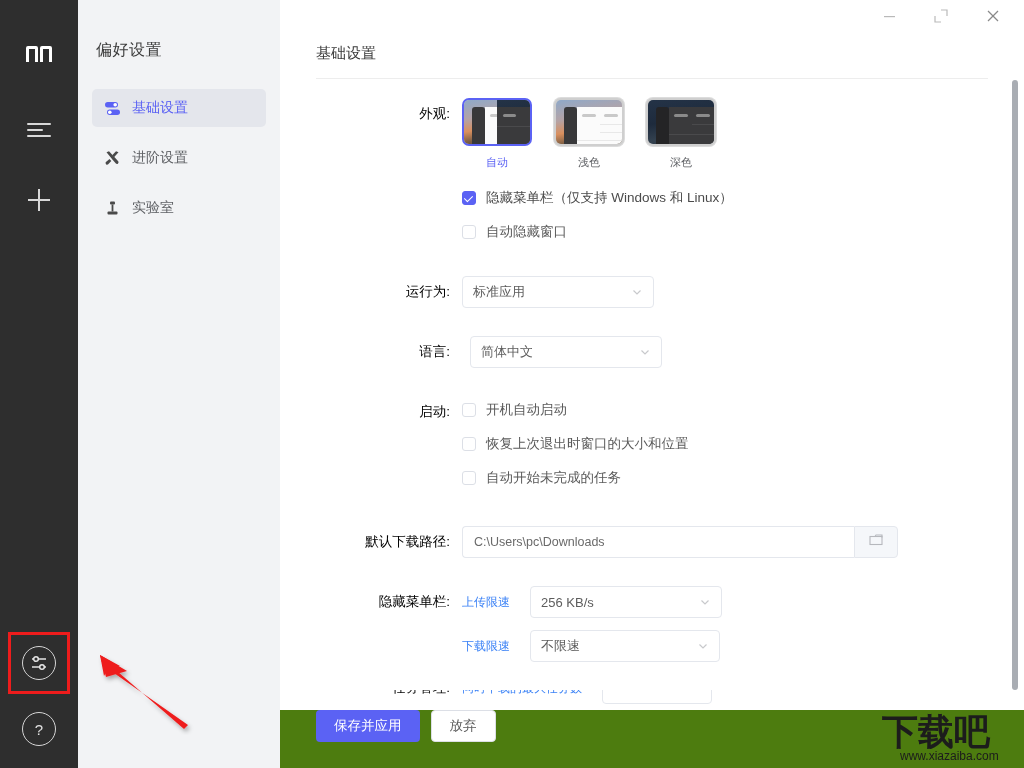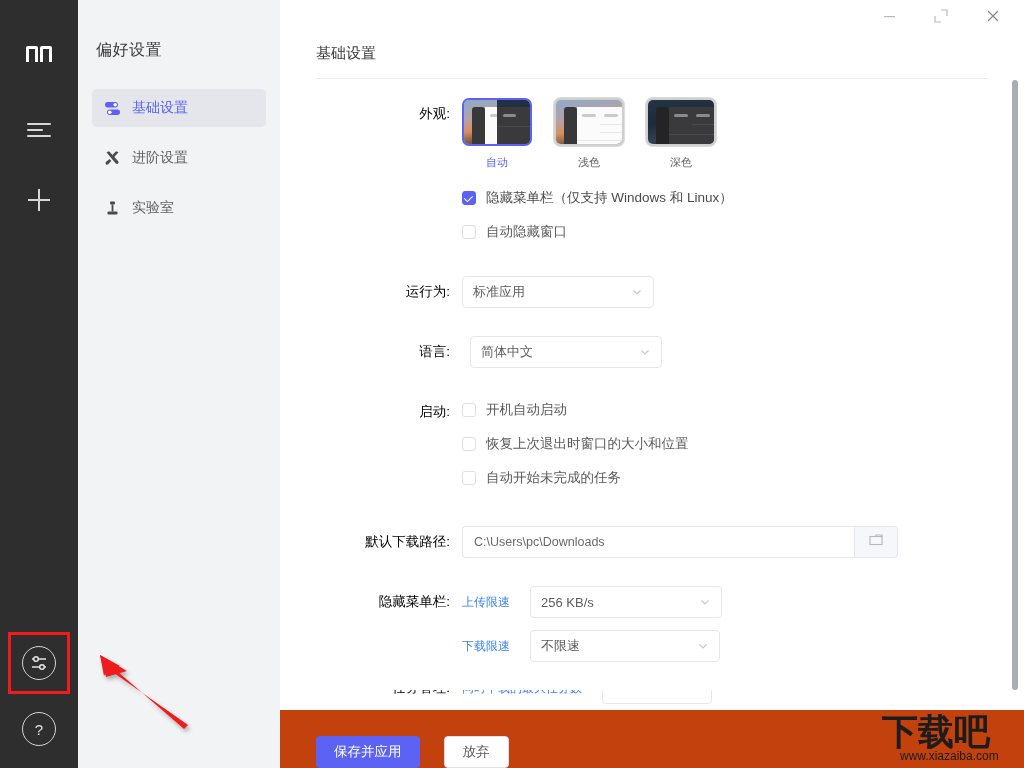--- a/index.html
+++ b/index.html
@@ -169,21 +169,21 @@
 
   
   .scrollbar {
     position:absolute; right:6px; top:80px; width:6px; height:610px;
     background:#a9adb3; border-radius:3px;
   }
 
   
   .footer {
     position:absolute; left:0; right:0; bottom:0; height:58px;
-    background:#c2410c; display:flex; align-items:flex-end; padding-left:36px; gap:24px;
+    background:#4d7c0f; display:flex; align-items:flex-start; padding-left:36px; gap:11px;
   }
   .btn-primary {
     background:#5b62f4; color:#fff; border:none; border-radius:4px;
     height:32px; padding:0 18px; font-size:13.5px; cursor:pointer;
     font-family:"Liberation Sans", sans-serif;
   }
   .btn-default {
     background:#fff; color:#5f5f5f; border:1px solid #dcdfe6; border-radius:4px;
     height:32px; padding:0 18px; font-size:13.5px; cursor:pointer;
     font-family:"Liberation Sans", sans-serif;

